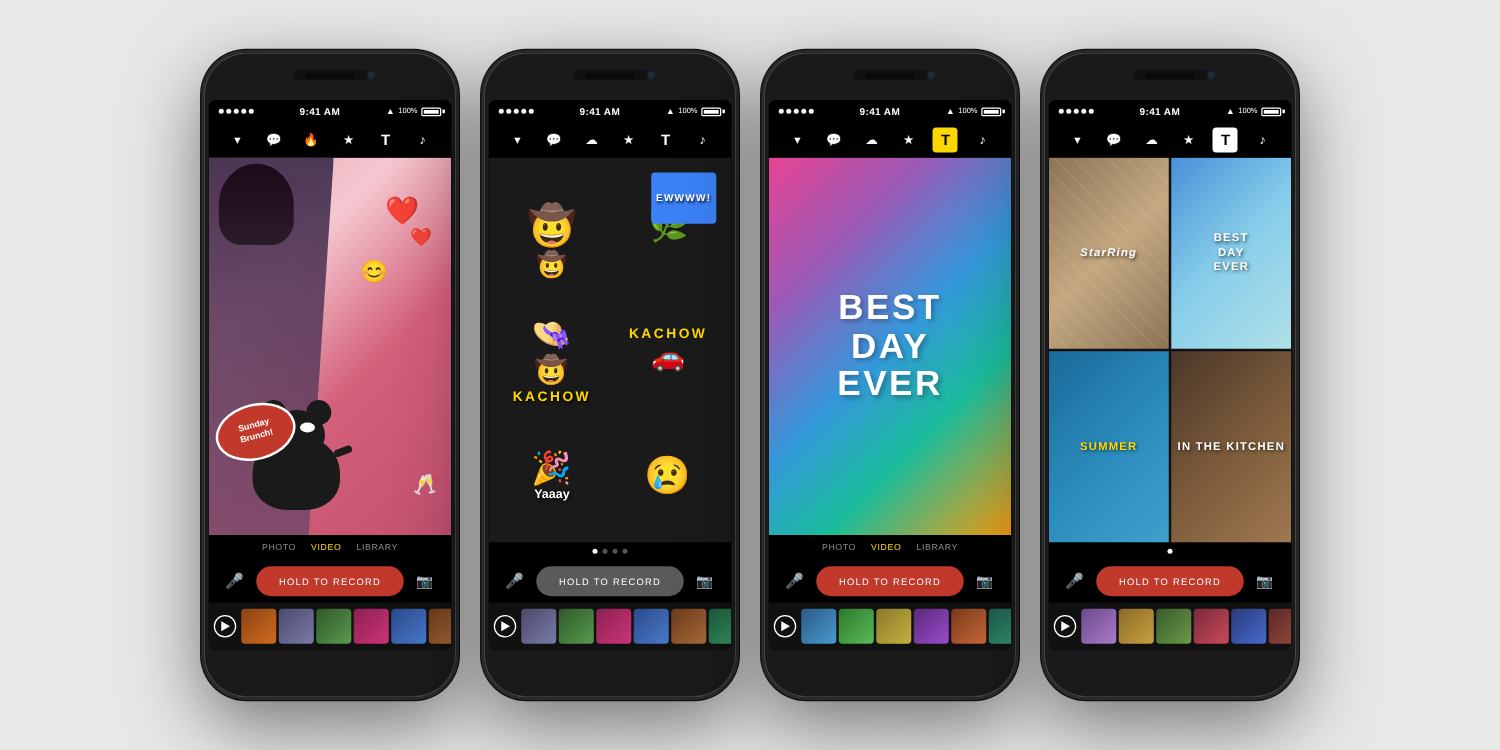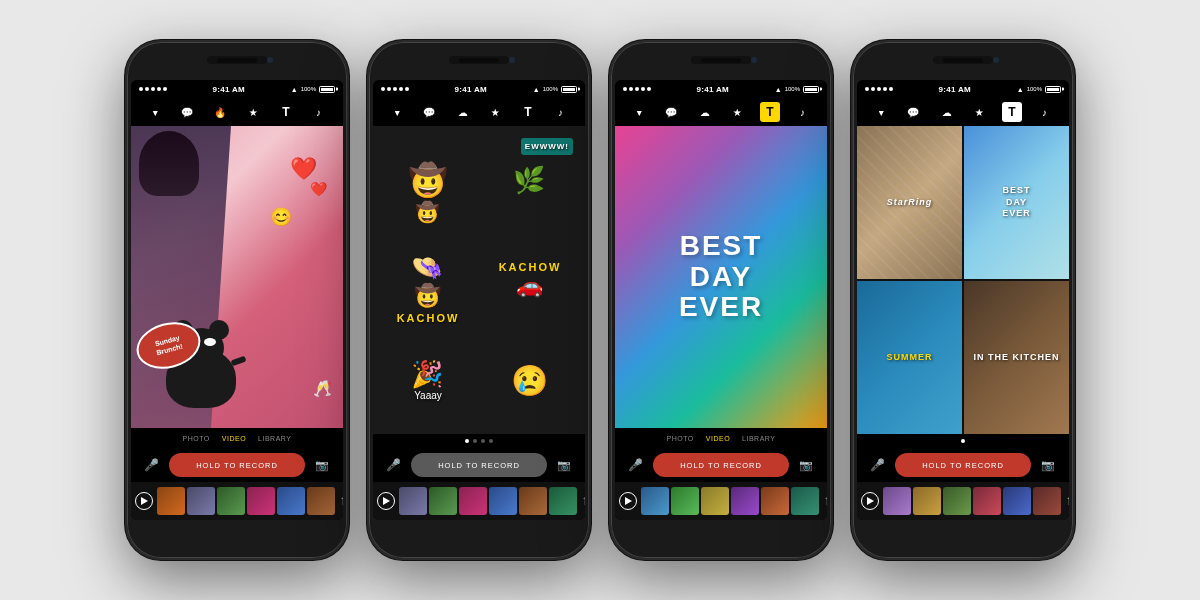--- a/index.html
+++ b/index.html
@@ -14,21 +14,21 @@
       overflow: hidden;
     }
     .phones-container {
       display: flex;
       gap: 18px;
       align-items: center;
       justify-content: center;
       padding: 20px;
     }
     .phone {
-      width: 224px;
+      width: 206px;
       height: 520px;
       background: #1a1a1a;
       border-radius: 36px;
       border: 2px solid #2a2a2a;
       box-shadow: 0 0 0 1px #111, 0 20px 60px rgba(0,0,0,0.5), inset 0 0 0 1px #444;
       position: relative;
       display: flex;
       flex-direction: column;
       overflow: hidden;
     }
@@ -405,23 +405,23 @@
       text-shadow: 1px 1px 2px rgba(0,0,0,0.8);
       letter-spacing: 1px;
     }
     .kachow-text {
       color: #FFD700;
       font-size: 11px;
       font-weight: 900;
       letter-spacing: 2px;
     }
     .ewww-text {
-      background: #0f766e;
-      color: #fff;
-      padding: 4px 4px;
+      background: #3b82f6;
+      color: #fff;
+      padding: 16px 4px;
       border-radius: 3px;
       font-size: 8px;
       font-weight: 900;
     }
     .yaaay-text {
       color: #fff;
       font-size: 11px;
       font-weight: 900;
       text-shadow: 1px 1px 3px rgba(0,0,0,0.9);
     }
@@ -684,21 +684,21 @@
             <span style="font-size:22px;">🤠</span>
             <span class="kachow-text sticker-text-overlay" style="bottom:2px;">KACHOW</span>
           </div>
           <div class="sticker-item" style="flex-direction:column;">
             <span class="kachow-text" style="font-size:11px;color:#FFD700;font-weight:900;letter-spacing:2px;">KACHOW</span>
             <span style="font-size:22px;">🚗</span>
           </div>
 
           <div class="sticker-item" style="flex-direction:column;">
             <span style="font-size:26px;">🎉</span>
-            <span class="yaaay-text" style="font-size:10px;color:#fff;font-weight:400;">Yaaay</span>
+            <span class="yaaay-text" style="font-size:10px;color:#fff;font-weight:700;">Yaaay</span>
           </div>
           <div class="sticker-item">
             <span style="font-size:30px;">😢</span>
           </div>
         </div>
       </div>
 
       <div class="dots-indicator">
         <div class="dot active"></div>
         <div class="dot"></div>

